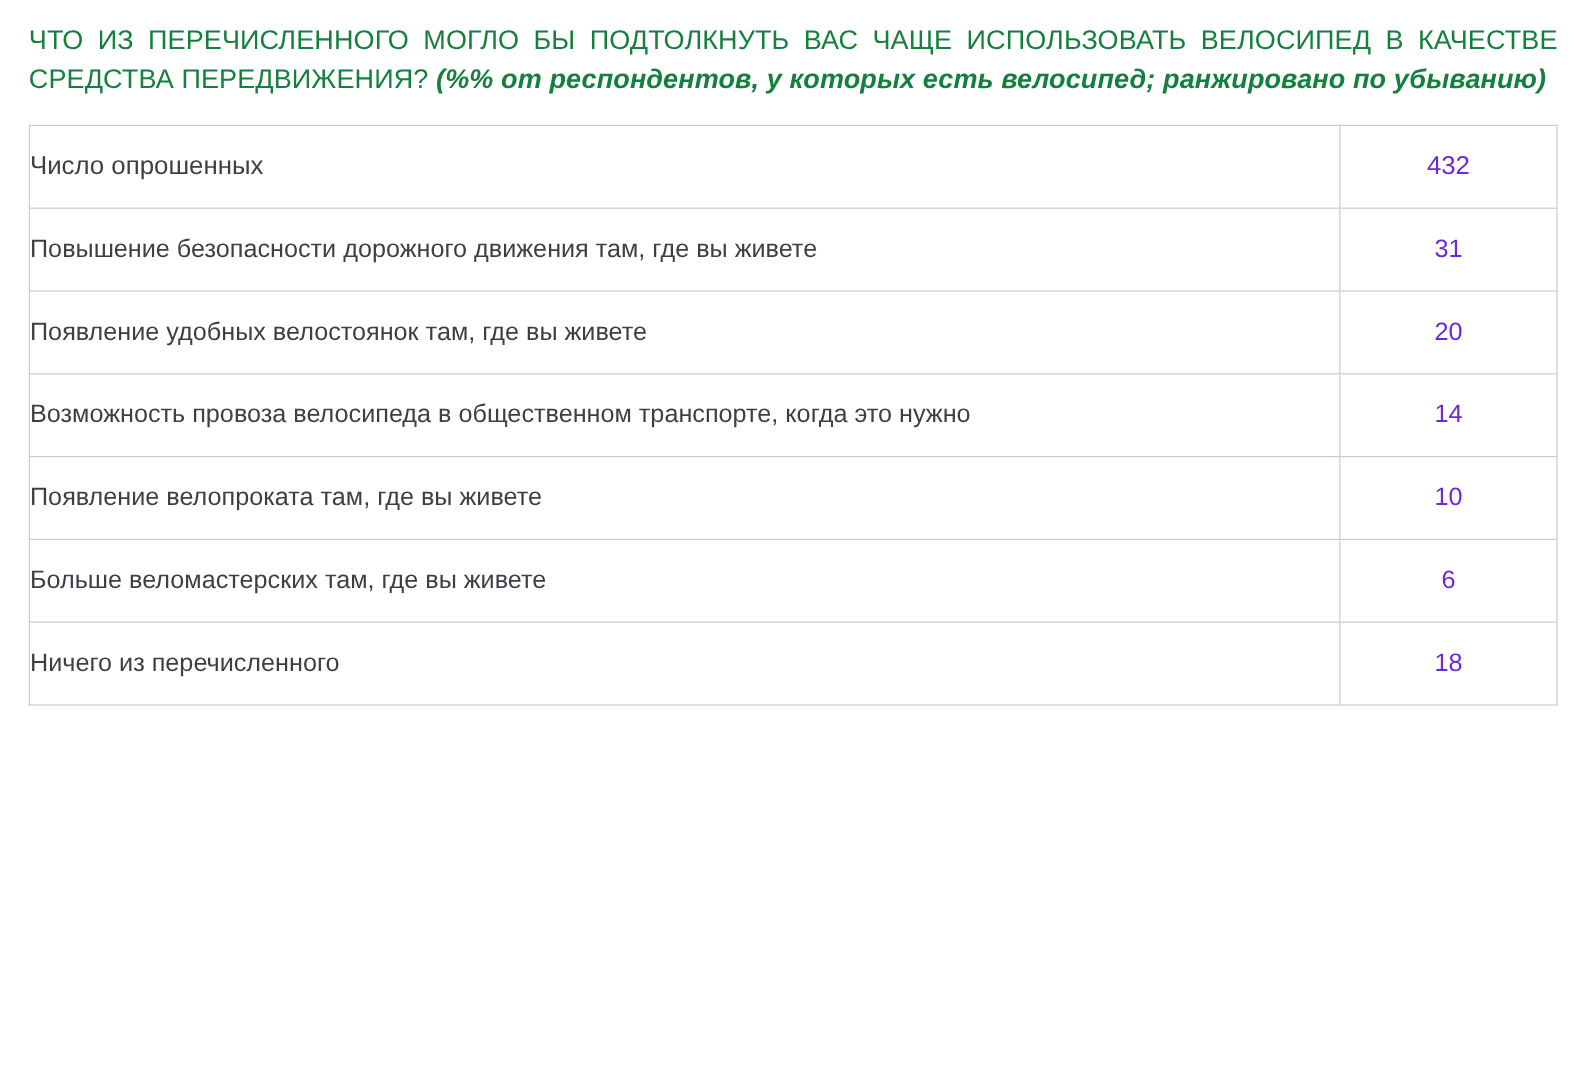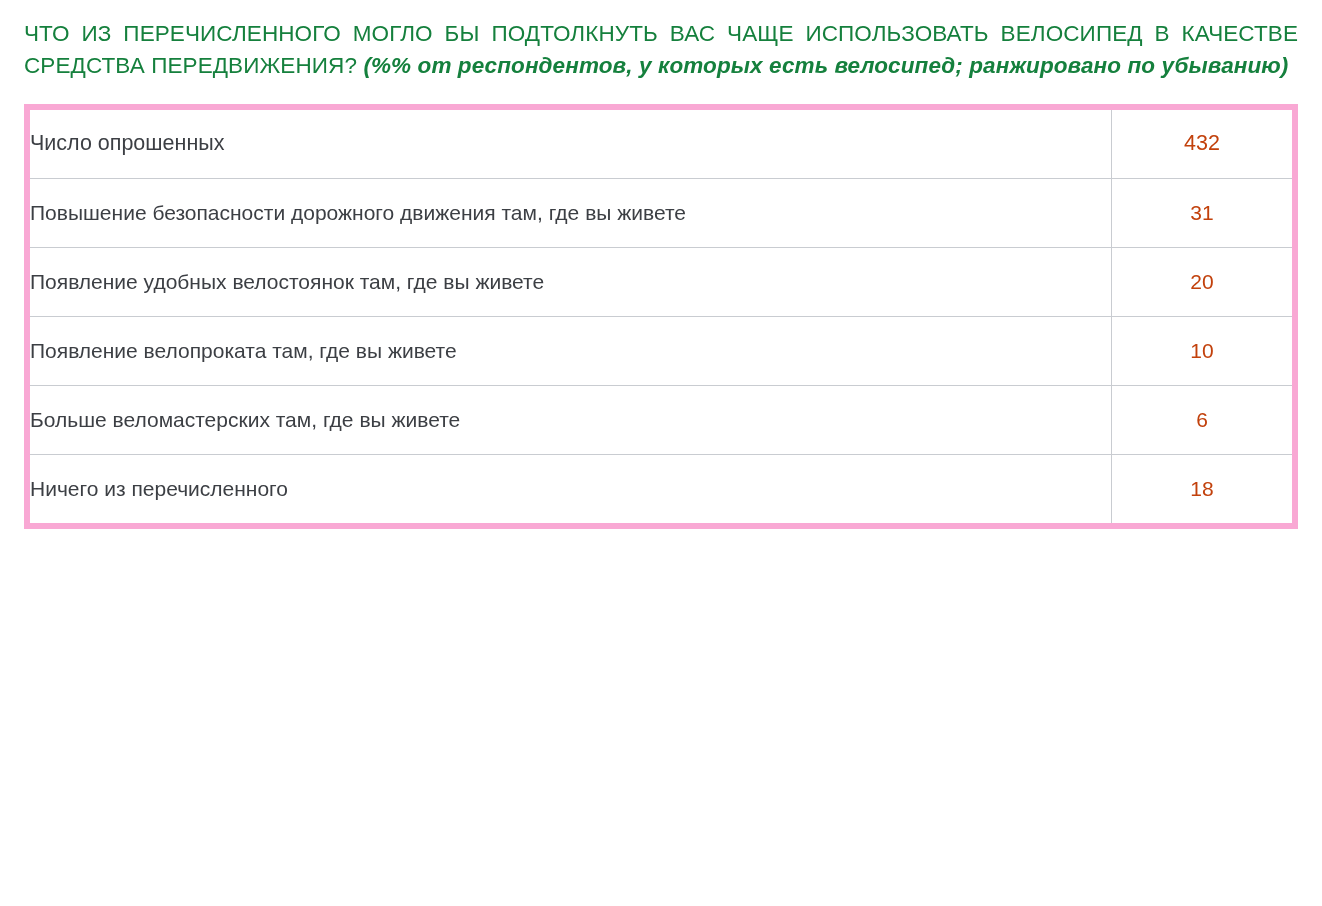--- a/index.html
+++ b/index.html
@@ -33,40 +33,40 @@
     text-transform: uppercase;
   }
   .title-sub {
     font-weight: bold;
     font-style: italic;
   }
   table.data-table {
     border-collapse: collapse;
     width: 1274px;
     table-layout: fixed;
-    border: 6px solid #f9a8d4;
+    border: 1px solid #f9a8d4;
   }
   table.data-table td {
     border: 1px solid #c9ccd1;
     padding: 0;
     height: 68px;
     vertical-align: middle;
   }
   td.label-cell {
     font-size: 21px;
     color: #3c3f44;
     padding: 0 18px 0 24px;
     text-align: left;
     white-space: nowrap;
     overflow: hidden;
   }
   td.value-cell {
     width: 180px;
     font-size: 21px;
-    color: #c2410c;
+    color: #6d28d9;
     text-align: center;
   }
   tr.header-row td.label-cell,
   tr.header-row td.value-cell {
     font-size: 21.5px;
   }
 </style>
 </head>
 <body>
 
@@ -84,20 +84,24 @@
       </tr>
       <tr>
         <td class="label-cell">Повышение безопасности дорожного движения там, где вы живете</td>
         <td class="value-cell">31</td>
       </tr>
       <tr>
         <td class="label-cell">Появление удобных велостоянок там, где вы живете</td>
         <td class="value-cell">20</td>
       </tr>
       <tr>
+        <td class="label-cell">Возможность провоза велосипеда в общественном транспорте, когда это нужно</td>
+        <td class="value-cell">14</td>
+      </tr>
+      <tr>
         <td class="label-cell">Появление велопроката там, где вы живете</td>
         <td class="value-cell">10</td>
       </tr>
       <tr>
         <td class="label-cell">Больше веломастерских там, где вы живете</td>
         <td class="value-cell">6</td>
       </tr>
       <tr>
         <td class="label-cell">Ничего из перечисленного</td>
         <td class="value-cell">18</td>

